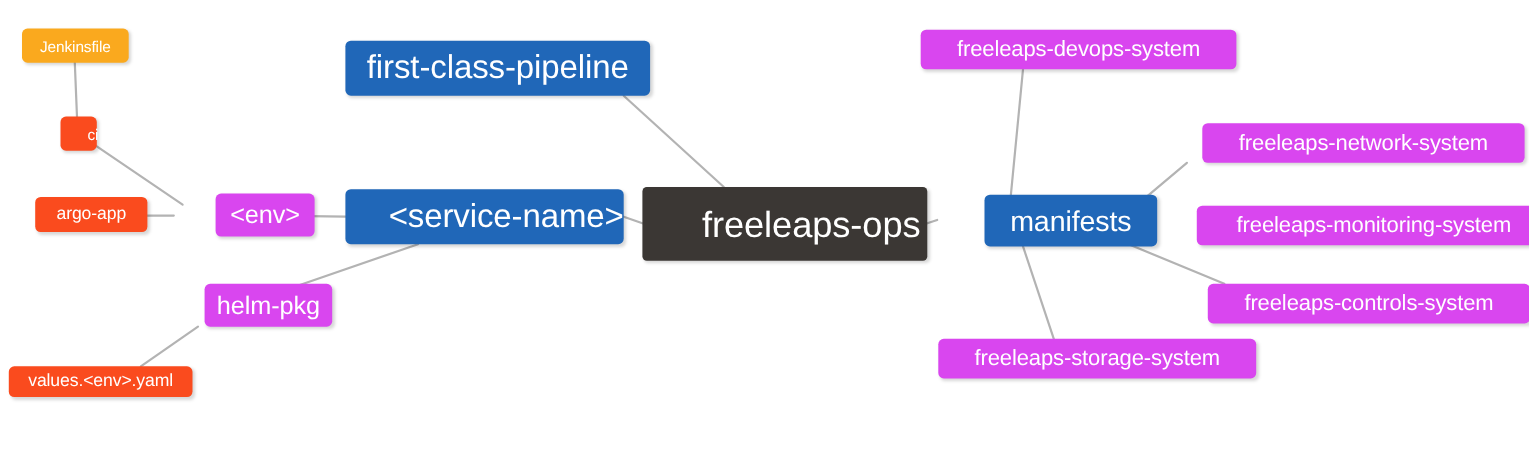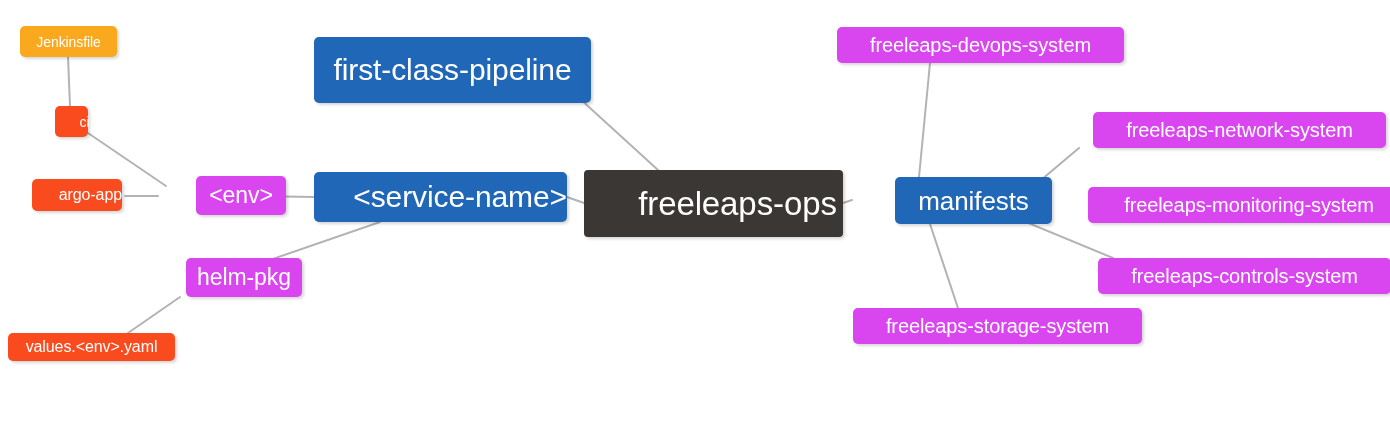--- a/index.html
+++ b/index.html
@@ -104,21 +104,21 @@
     <path class="edge" d="M 1009 207 L 1079 148"></path>
     <path class="edge" d="M 1009 203 L 1050 203"></path>
     <path class="edge" d="M 1009 215 L 1113 258"></path>
     <path class="edge" d="M 930 224 L 958 308"></path>
   </svg>
 
   <div class="node node-root" style="left:584px; top:170px; width:259px; height:67px;padding-left:48px;">
     <span>freeleaps-ops</span>
   </div>
 
-  <div class="node node-blue node-blue-lg" style="left:314px; top:37px; width:277px; height:66px;">
+  <div class="node node-blue node-blue-lg" style="left:314px; top:37px; width:277px; height:50px;">
     <span>first-class-pipeline</span>
   </div>
 
   <div class="node node-blue node-blue-lg" style="left:314px; top:172px; width:253px; height:50px;justify-content:flex-end;">
     <span>&lt;service-name&gt;</span>
   </div>
 
   <div class="node node-blue node-blue-md" style="left:852px; top:177px; width:157px; height:47px;">
     <span>manifests</span>
   </div>
@@ -132,21 +132,21 @@
   </div>
 
   <div class="node node-orange" style="left:20px; top:26px; width:97px; height:31px;">
     <span>Jenkinsfile</span>
   </div>
 
   <div class="node node-red node-red-sm" style="left:55px; top:106px; width:33px; height:31px;padding-left:26px;">
     <span>ci</span>
   </div>
 
-  <div class="node node-red node-red-md" style="left:32px; top:179px; width:90px; height:32px;justify-content:flex-end;">
+  <div class="node node-red node-red-md" style="left:32px; top:179px; width:102px; height:32px;">
     <span>argo-app</span>
   </div>
 
   <div class="node node-red node-red-md" style="left:8px; top:333px; width:167px; height:28px;">
     <span>values.&lt;env&gt;.yaml</span>
   </div>
 
   <div class="node node-green node-green-md" style="left:799px; top:27px; width:287px; height:36px;">
     <span>freeleaps-devops-system</span>
   </div>

